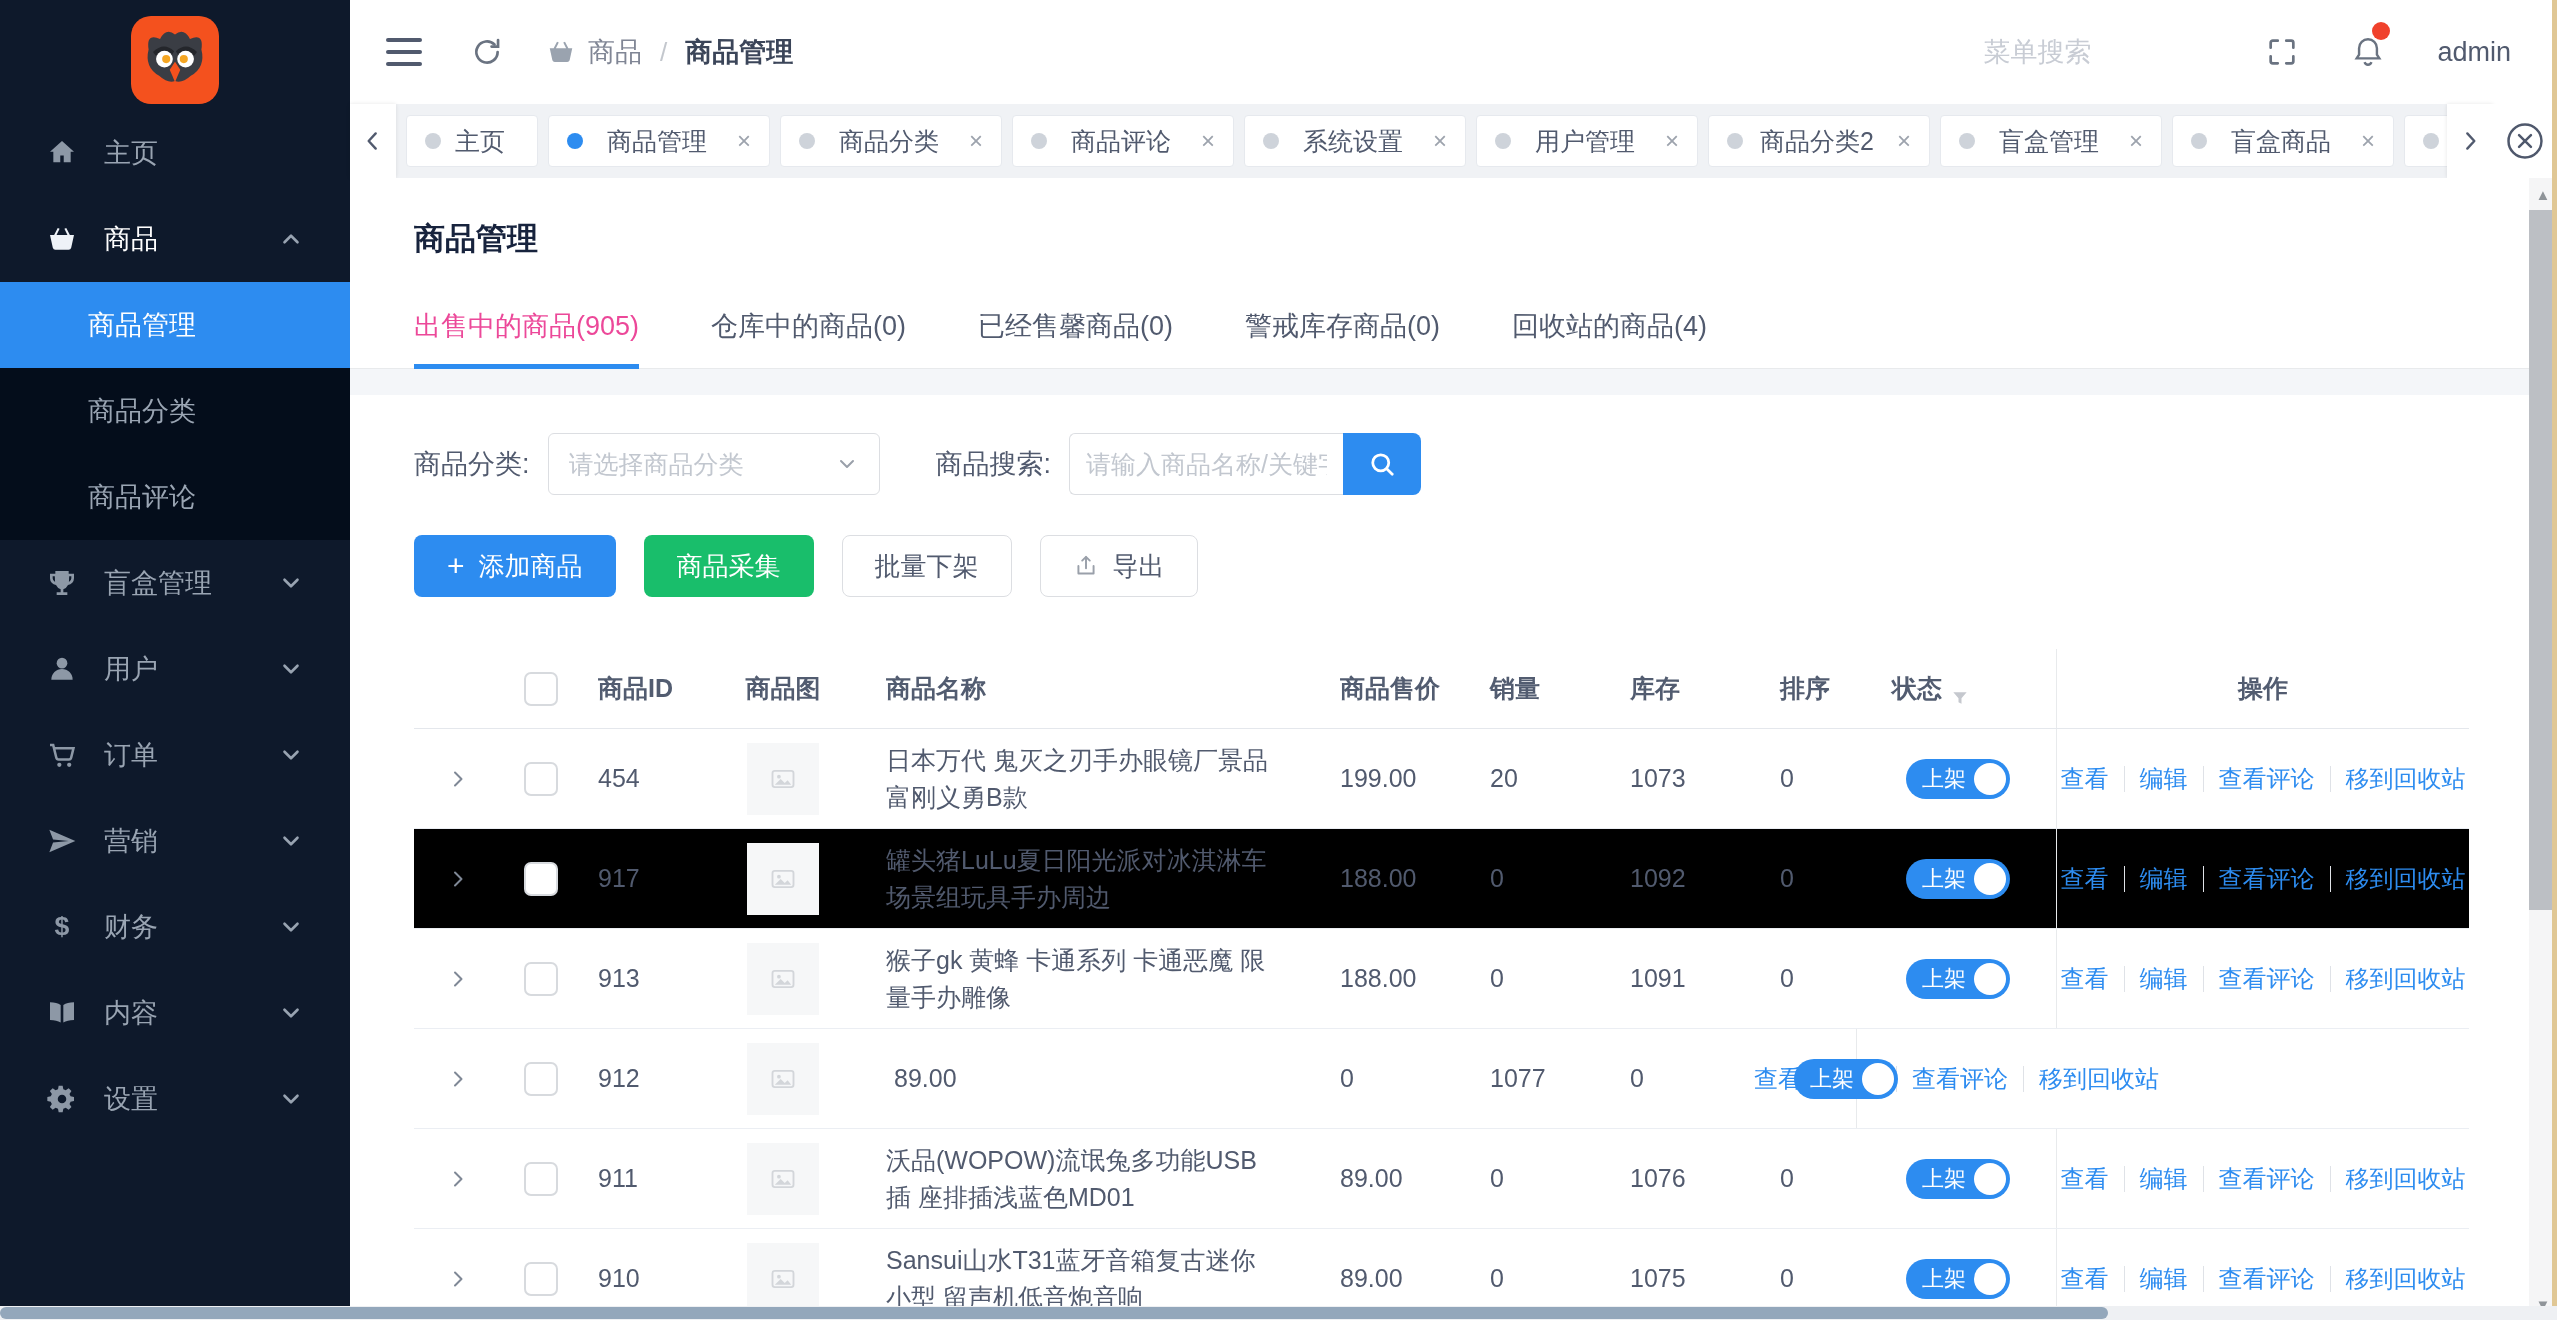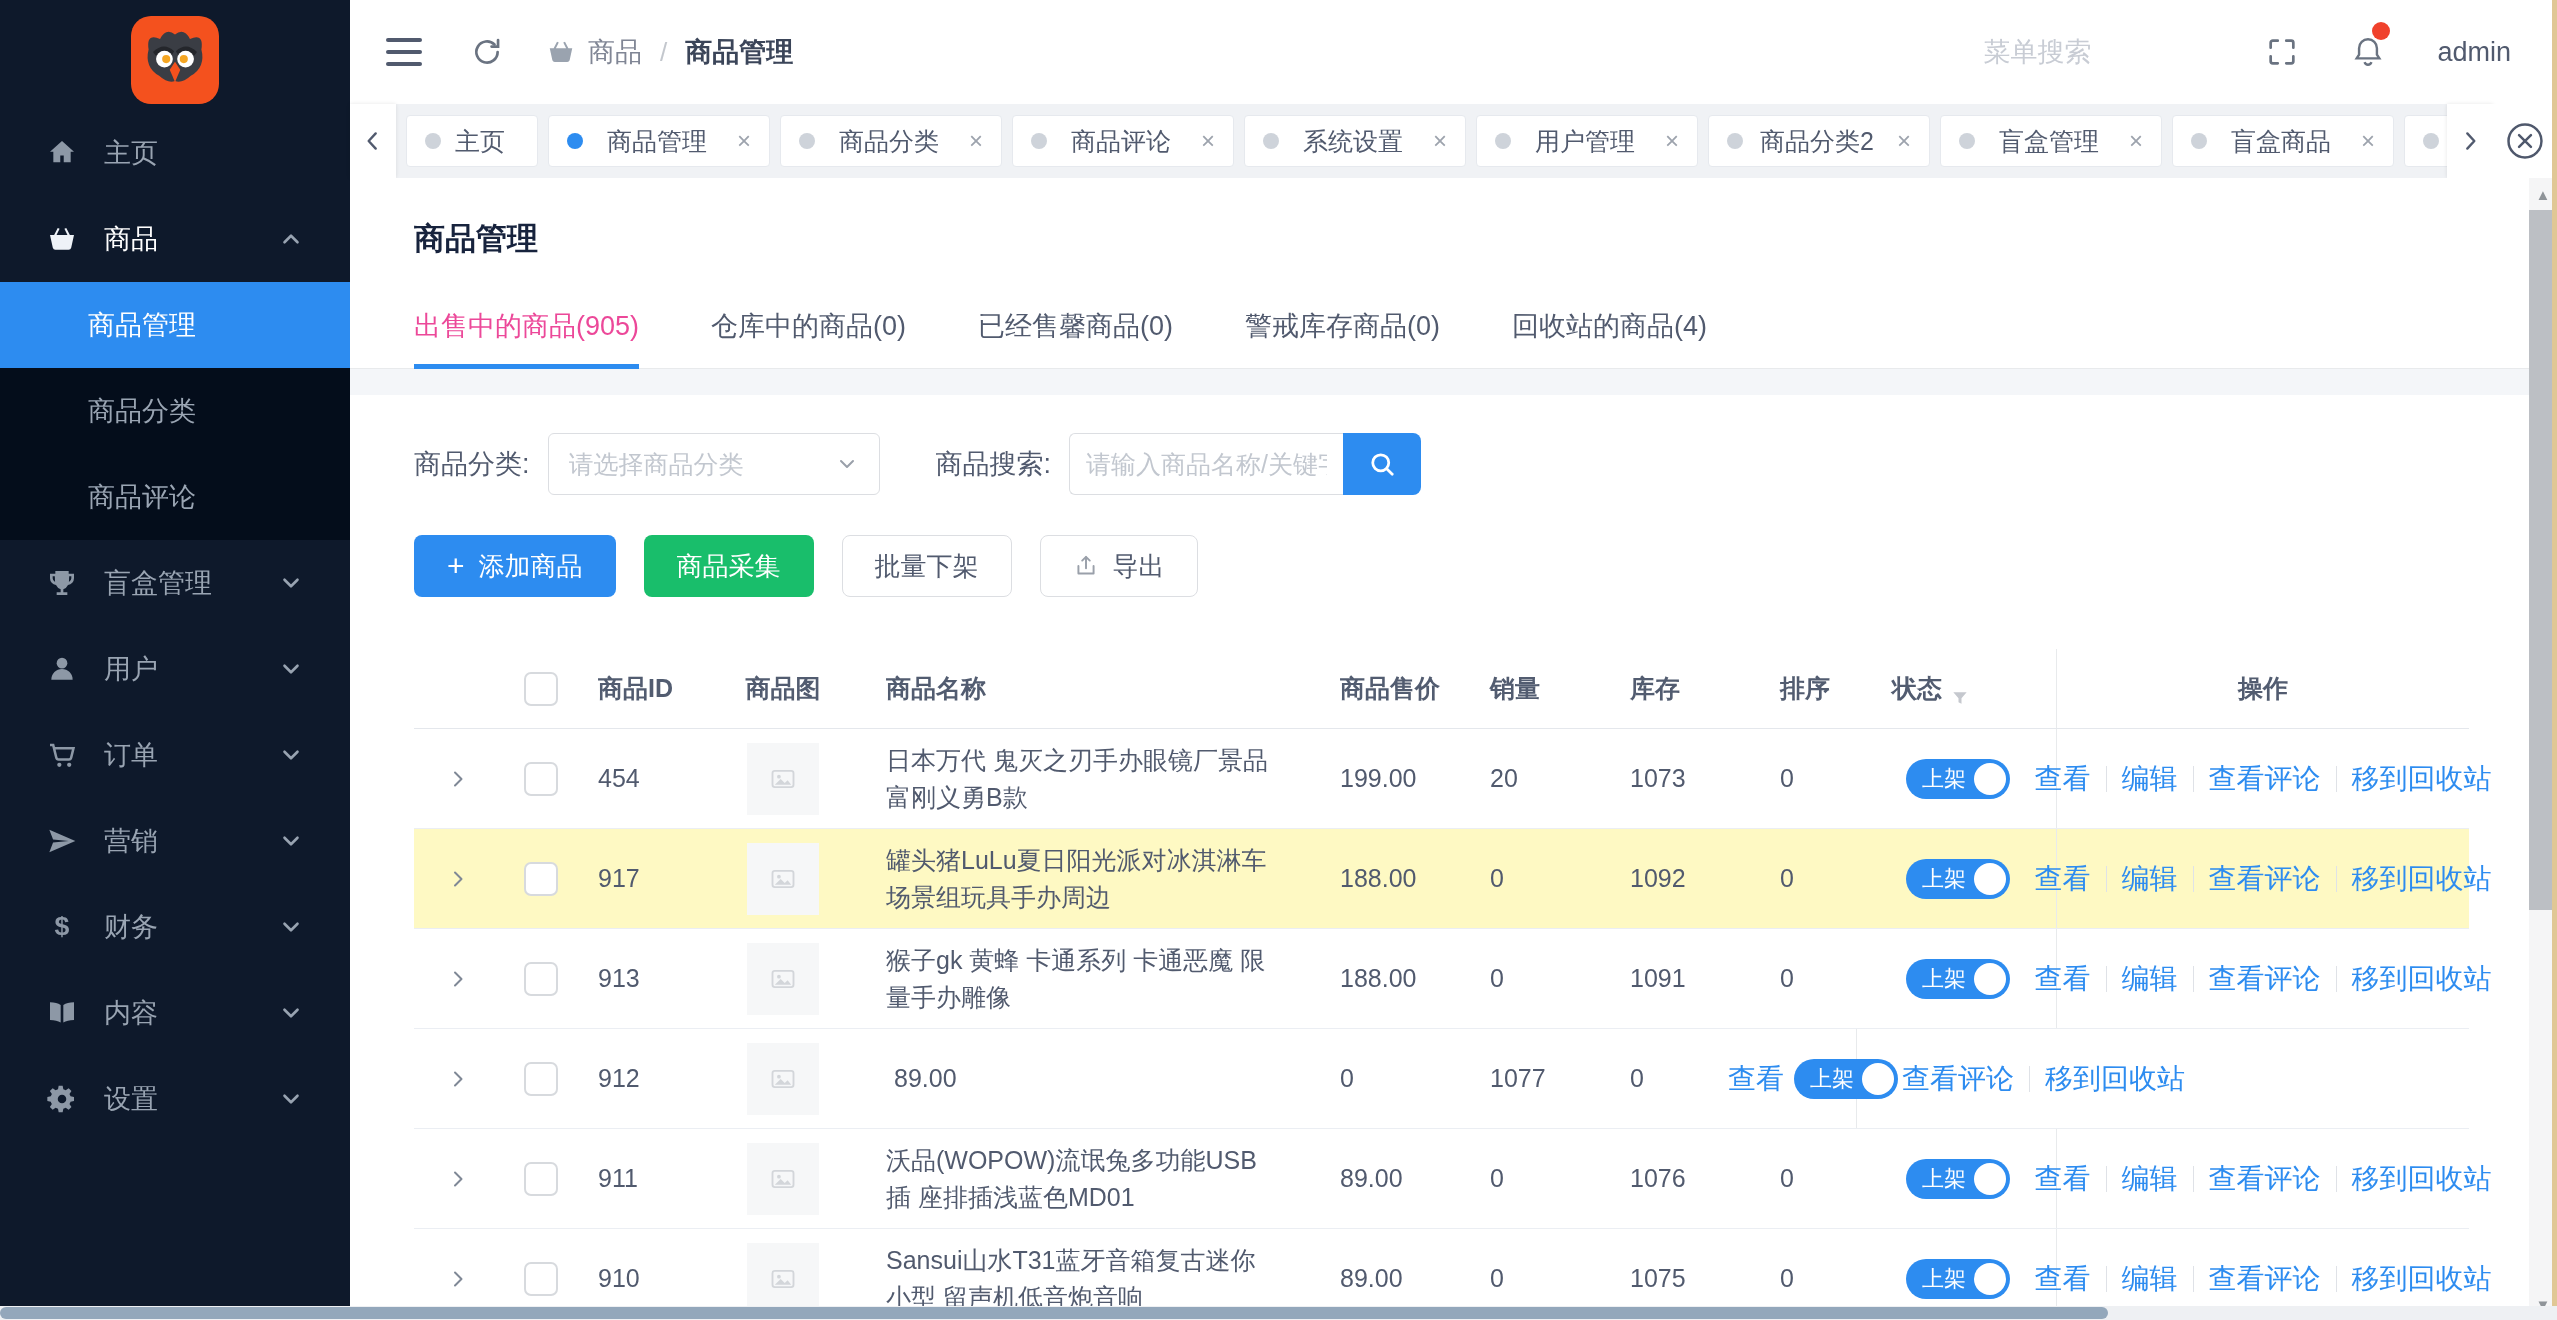--- a/index.html
+++ b/index.html
@@ -103,27 +103,27 @@
   .expand svg { width:100%; height:100%; }
   .cb { width:34px; height:34px; border:2px solid #d7dade; border-radius:7px; background:#fff; cursor:pointer; justify-self:center; }
   .imgbox { width:72px; height:72px; background:#f6f7f8; display:flex; align-items:center; justify-content:center; color:#d3d6da; justify-self:center; cursor:pointer; }
   .imgbox svg { width:28px; height:28px; }
   .statuscell { padding-left:50px; }
   .toggle { width:104px; height:40px; border-radius:20px; background:#2d8cf0; display:flex; align-items:center; position:relative; color:#fff; font-size:22px; padding-left:16px; cursor:pointer; }
   .toggle i { font-style:normal; }
   .knob { position:absolute; right:4px; top:4px; width:32px; height:32px; background:#fff; border-radius:50%; }
   .opcell { align-self:stretch; display:flex; align-items:center; justify-content:center; border-left:1px solid #e8eaec; }
   .ops { display:flex; align-items:center; }
-  .ops a { color:#2d8cf0; font-size:28px; text-decoration:none; cursor:pointer; white-space:nowrap; }
+  .ops a { color:#2d8cf0; font-size:24px; text-decoration:none; cursor:pointer; white-space:nowrap; }
   .sep { width:1px; height:26px; background:#dfe2e7; margin:0 15px; }
   .fun { width:20px; height:20px; color:#c5c8ce; margin-left:8px; display:inline-block; vertical-align:-2px; }
   .fun svg { width:100%; height:100%; }
   .sthead { display:flex; align-items:flex-end; padding-left:36px; }
   .ophead { align-self:stretch; display:flex; align-items:center; justify-content:center; border-left:1px solid #e8eaec; }
-  .hl { background:#fef9c3; }
+  .hl { background:#000000; }
 
   
   .vscroll { position:absolute; top:0; right:0; bottom:0; width:28px; background:#f5f5f6; display:flex; flex-direction:column; align-items:center; }
   .vs-arrow { height:32px; width:100%; display:flex; align-items:center; justify-content:center; color:#8f9499; font-size:15px; cursor:pointer; flex:0 0 auto; }
   .vs-thumb { width:28px; height:700px; background:#bcbfc4; cursor:pointer; flex:0 0 auto; }
   .vs-space { flex:1; }
   .hscroll { position:absolute; left:0; right:0; bottom:0; height:14px; background:#eef0f3; z-index:60; }
   .hthumb { position:absolute; left:0; top:1px; bottom:1px; width:2108px; background:#93a7bb; border-radius:6px; cursor:pointer; }
   .edge-strip { position:absolute; right:0; top:0; bottom:14px; width:5px; background:#e0c795; z-index:55; }
 </style>

